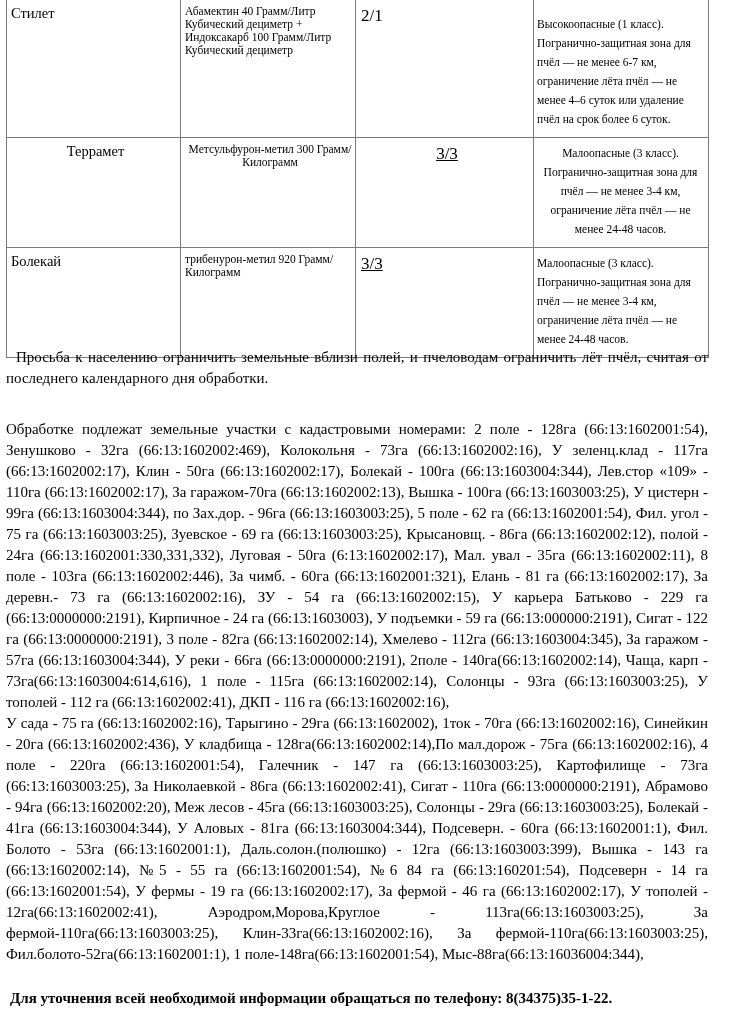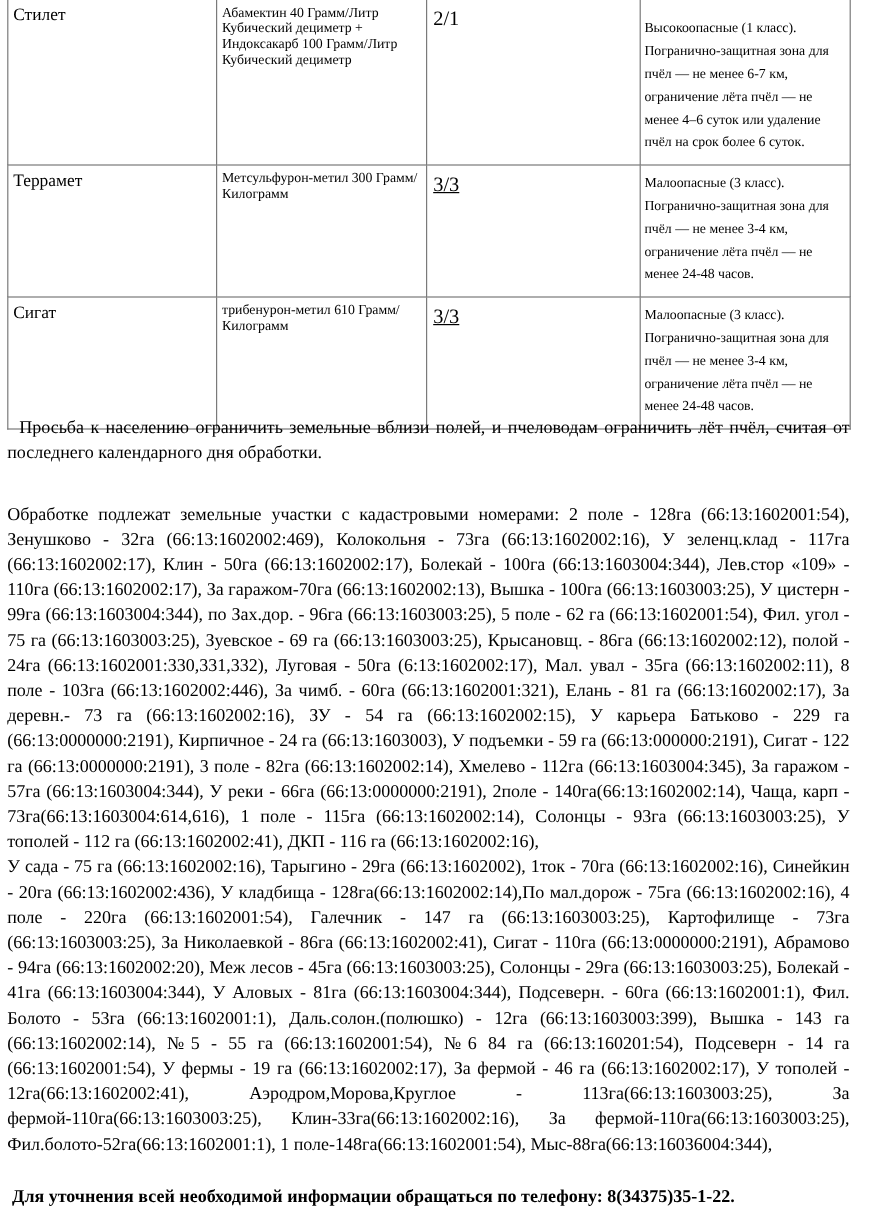--- a/index.html
+++ b/index.html
@@ -13,21 +13,21 @@
   }
   table.pest td {
     border: 1px solid #7a7a7a; vertical-align: top; padding: 0;
   }
   col.c1 { width: 174px; } col.c2 { width: 175px; } col.c3 { width: 178px; } col.c4 { width: 175px; }
   .name { font-size: 14.5px; padding: 10px 0 0 4px; line-height: 17px; }
   .subst { font-size: 11.5px; line-height: 13px; padding: 10px 0 0 4px; }
   .cls { font-size: 17px; padding: 11px 0 0 5px; }
   .haz { font-size: 11.5px; line-height: 19px; padding: 20px 4px 8px 3px; }
   tr.r1 td { height: 122px; }
-  tr.r2 td { height: 104px; }
+  tr.r2 td { height: 104px; text-align: center; }
   tr.r3 td { height: 103px; }
   tr.r2 .haz, tr.r3 .haz { padding-top: 6px; }
   tr.r2 .name, tr.r3 .name, tr.r2 .subst, tr.r3 .subst { padding-top: 5px; }
   tr.r2 .cls, tr.r3 .cls { padding-top: 6px; text-decoration: underline; }
 
   .text {
     position: absolute; left: 6px; width: 702px;
     font-family: "Liberation Sans Narrow", "Liberation Serif", serif;
     font-size: 15px; line-height: 21px; text-align: justify; margin-top: 16px;
   }
@@ -69,24 +69,24 @@
         </td>
     <td>
           <div class="cls">3/3</div>
         </td>
     <td>
           <div class="haz">Малоопасные (3 класс). Погранично-защитная зона для пчёл — не менее 3-4 км, ограничение лёта пчёл — не менее 24-48 часов.</div>
         </td>
   </tr>
   <tr class="r3">
     <td>
-          <div class="name">Сигат</div>
+          <div class="name">Болекай</div>
         </td>
     <td>
-          <div class="subst">трибенурон-метил 610 Грамм/Килограмм</div>
+          <div class="subst">трибенурон-метил 920 Грамм/Килограмм</div>
         </td>
     <td>
           <div class="cls">3/3</div>
         </td>
     <td>
           <div class="haz">Малоопасные (3 класс). Погранично-защитная зона для пчёл — не менее 3-4 км, ограничение лёта пчёл — не менее 24-48 часов.</div>
         </td>
   </tr>
 </tbody>
   </table>

